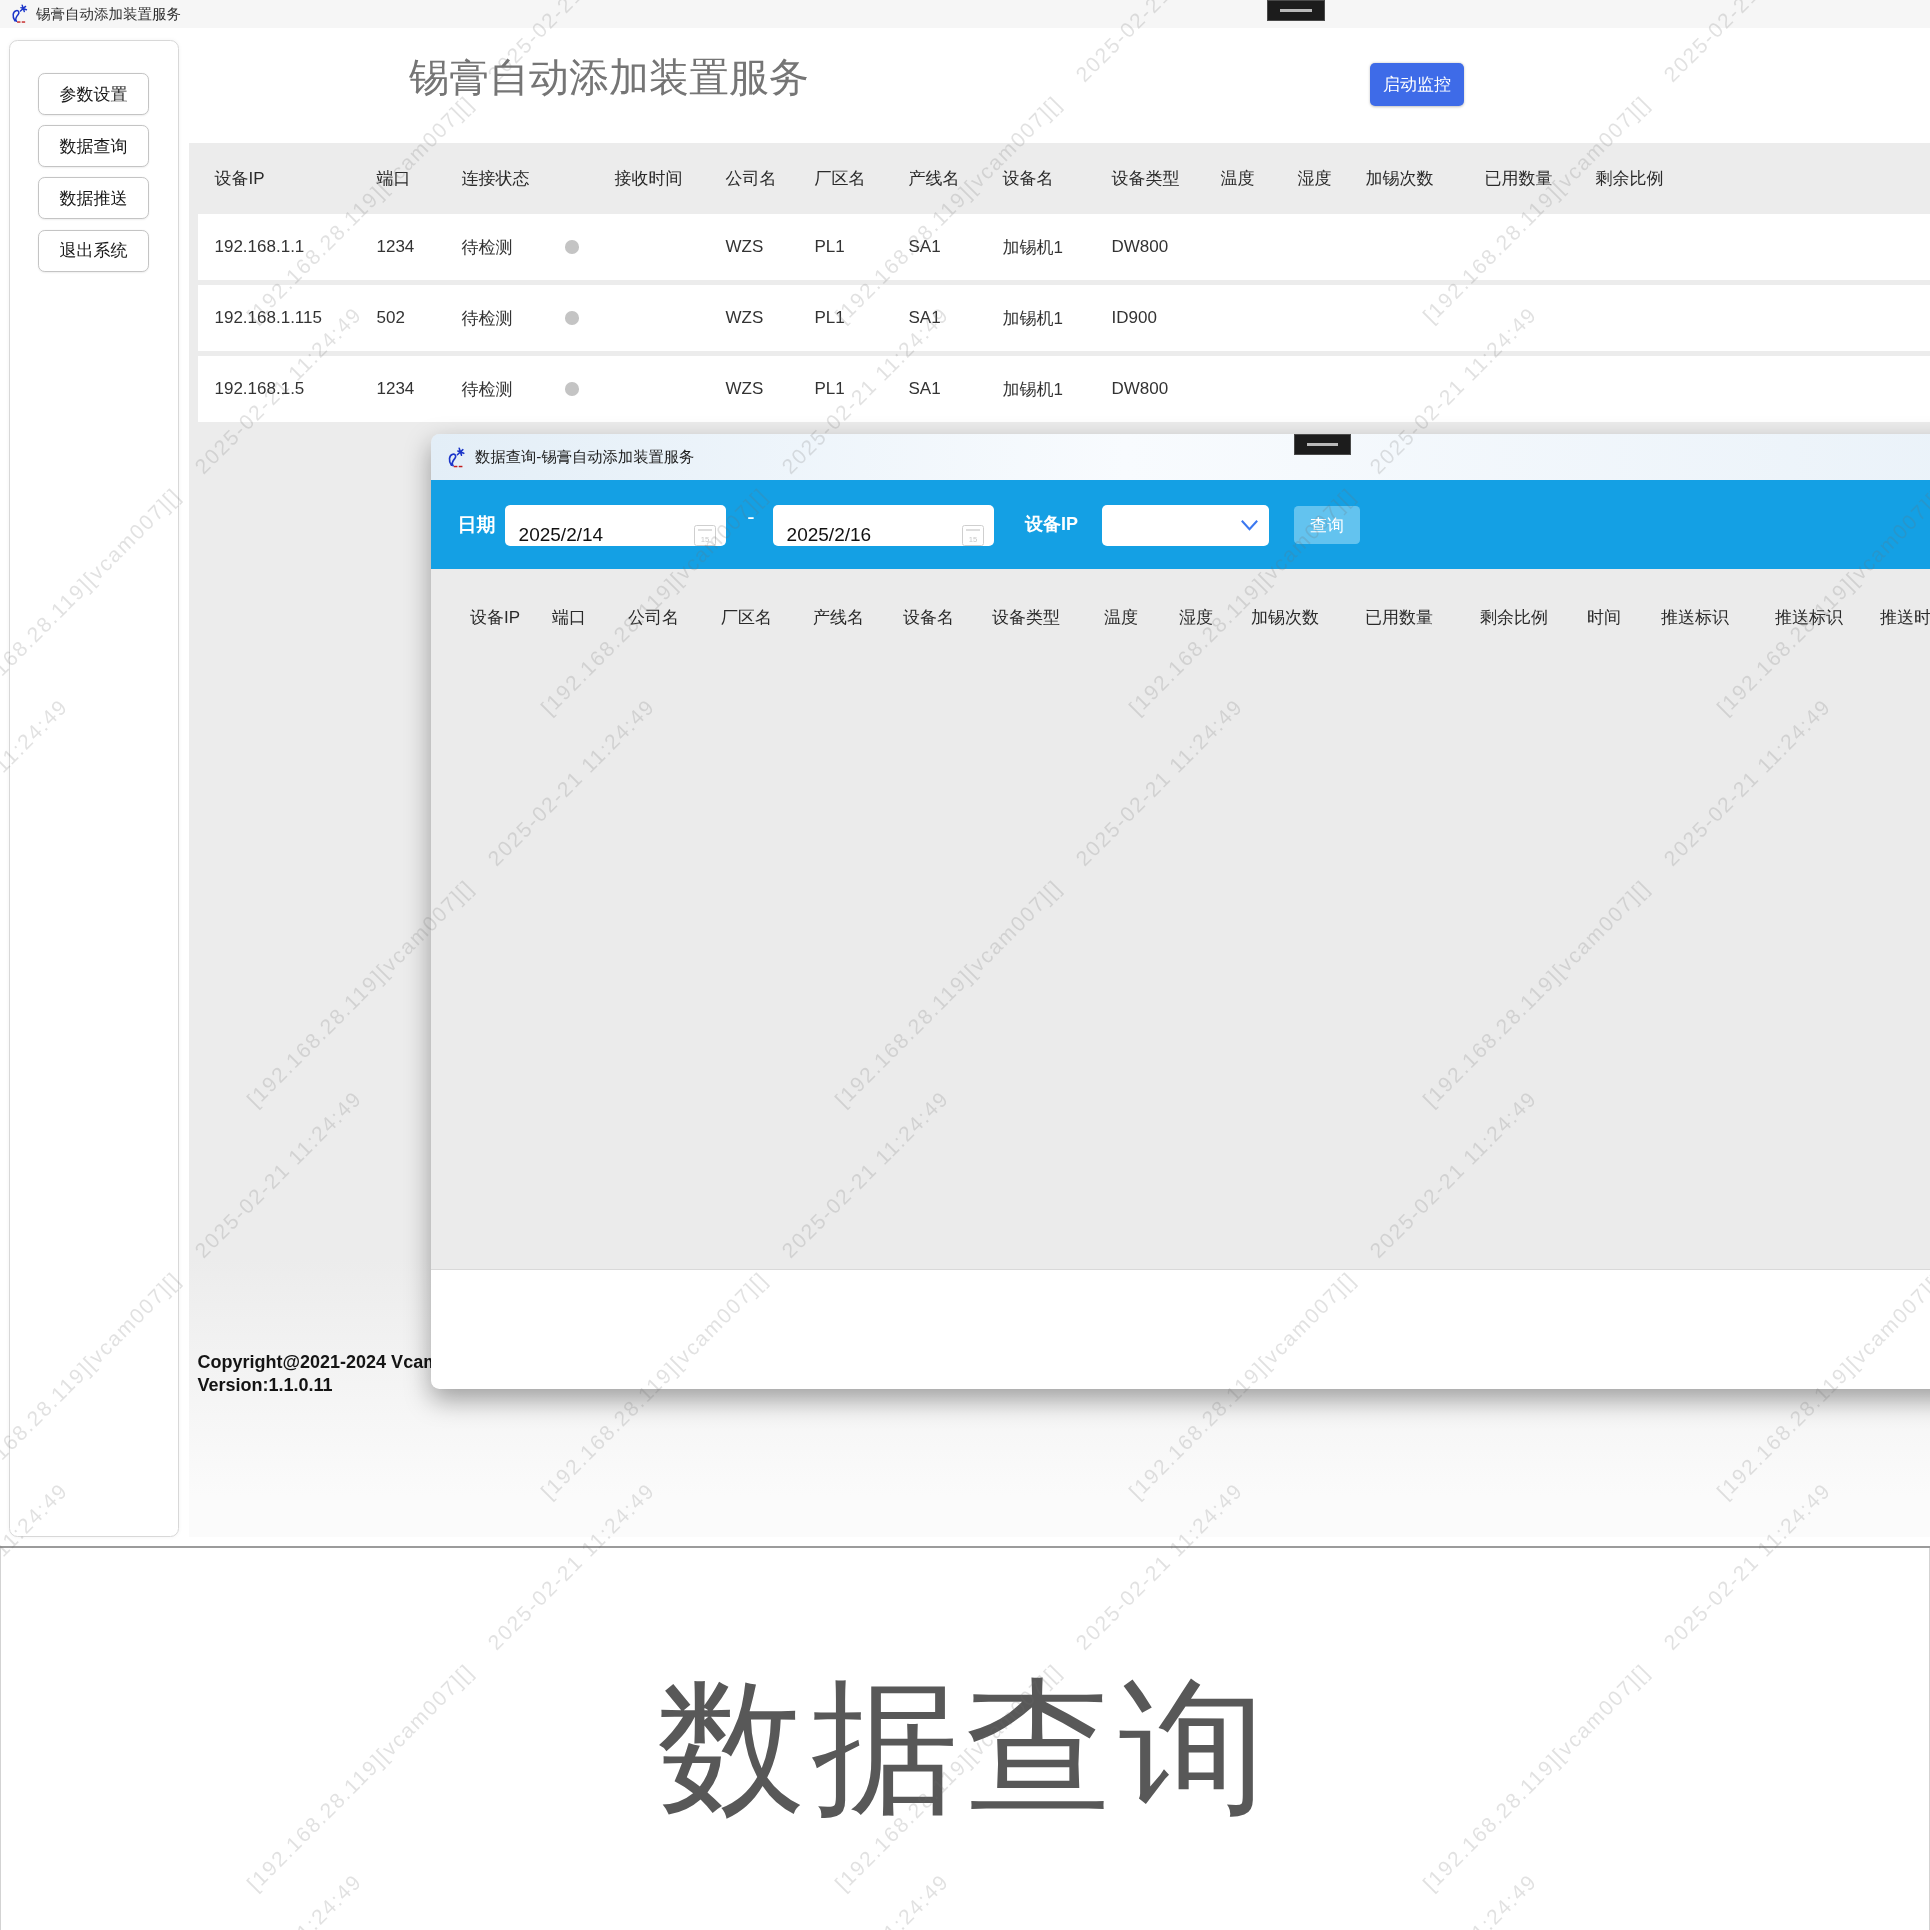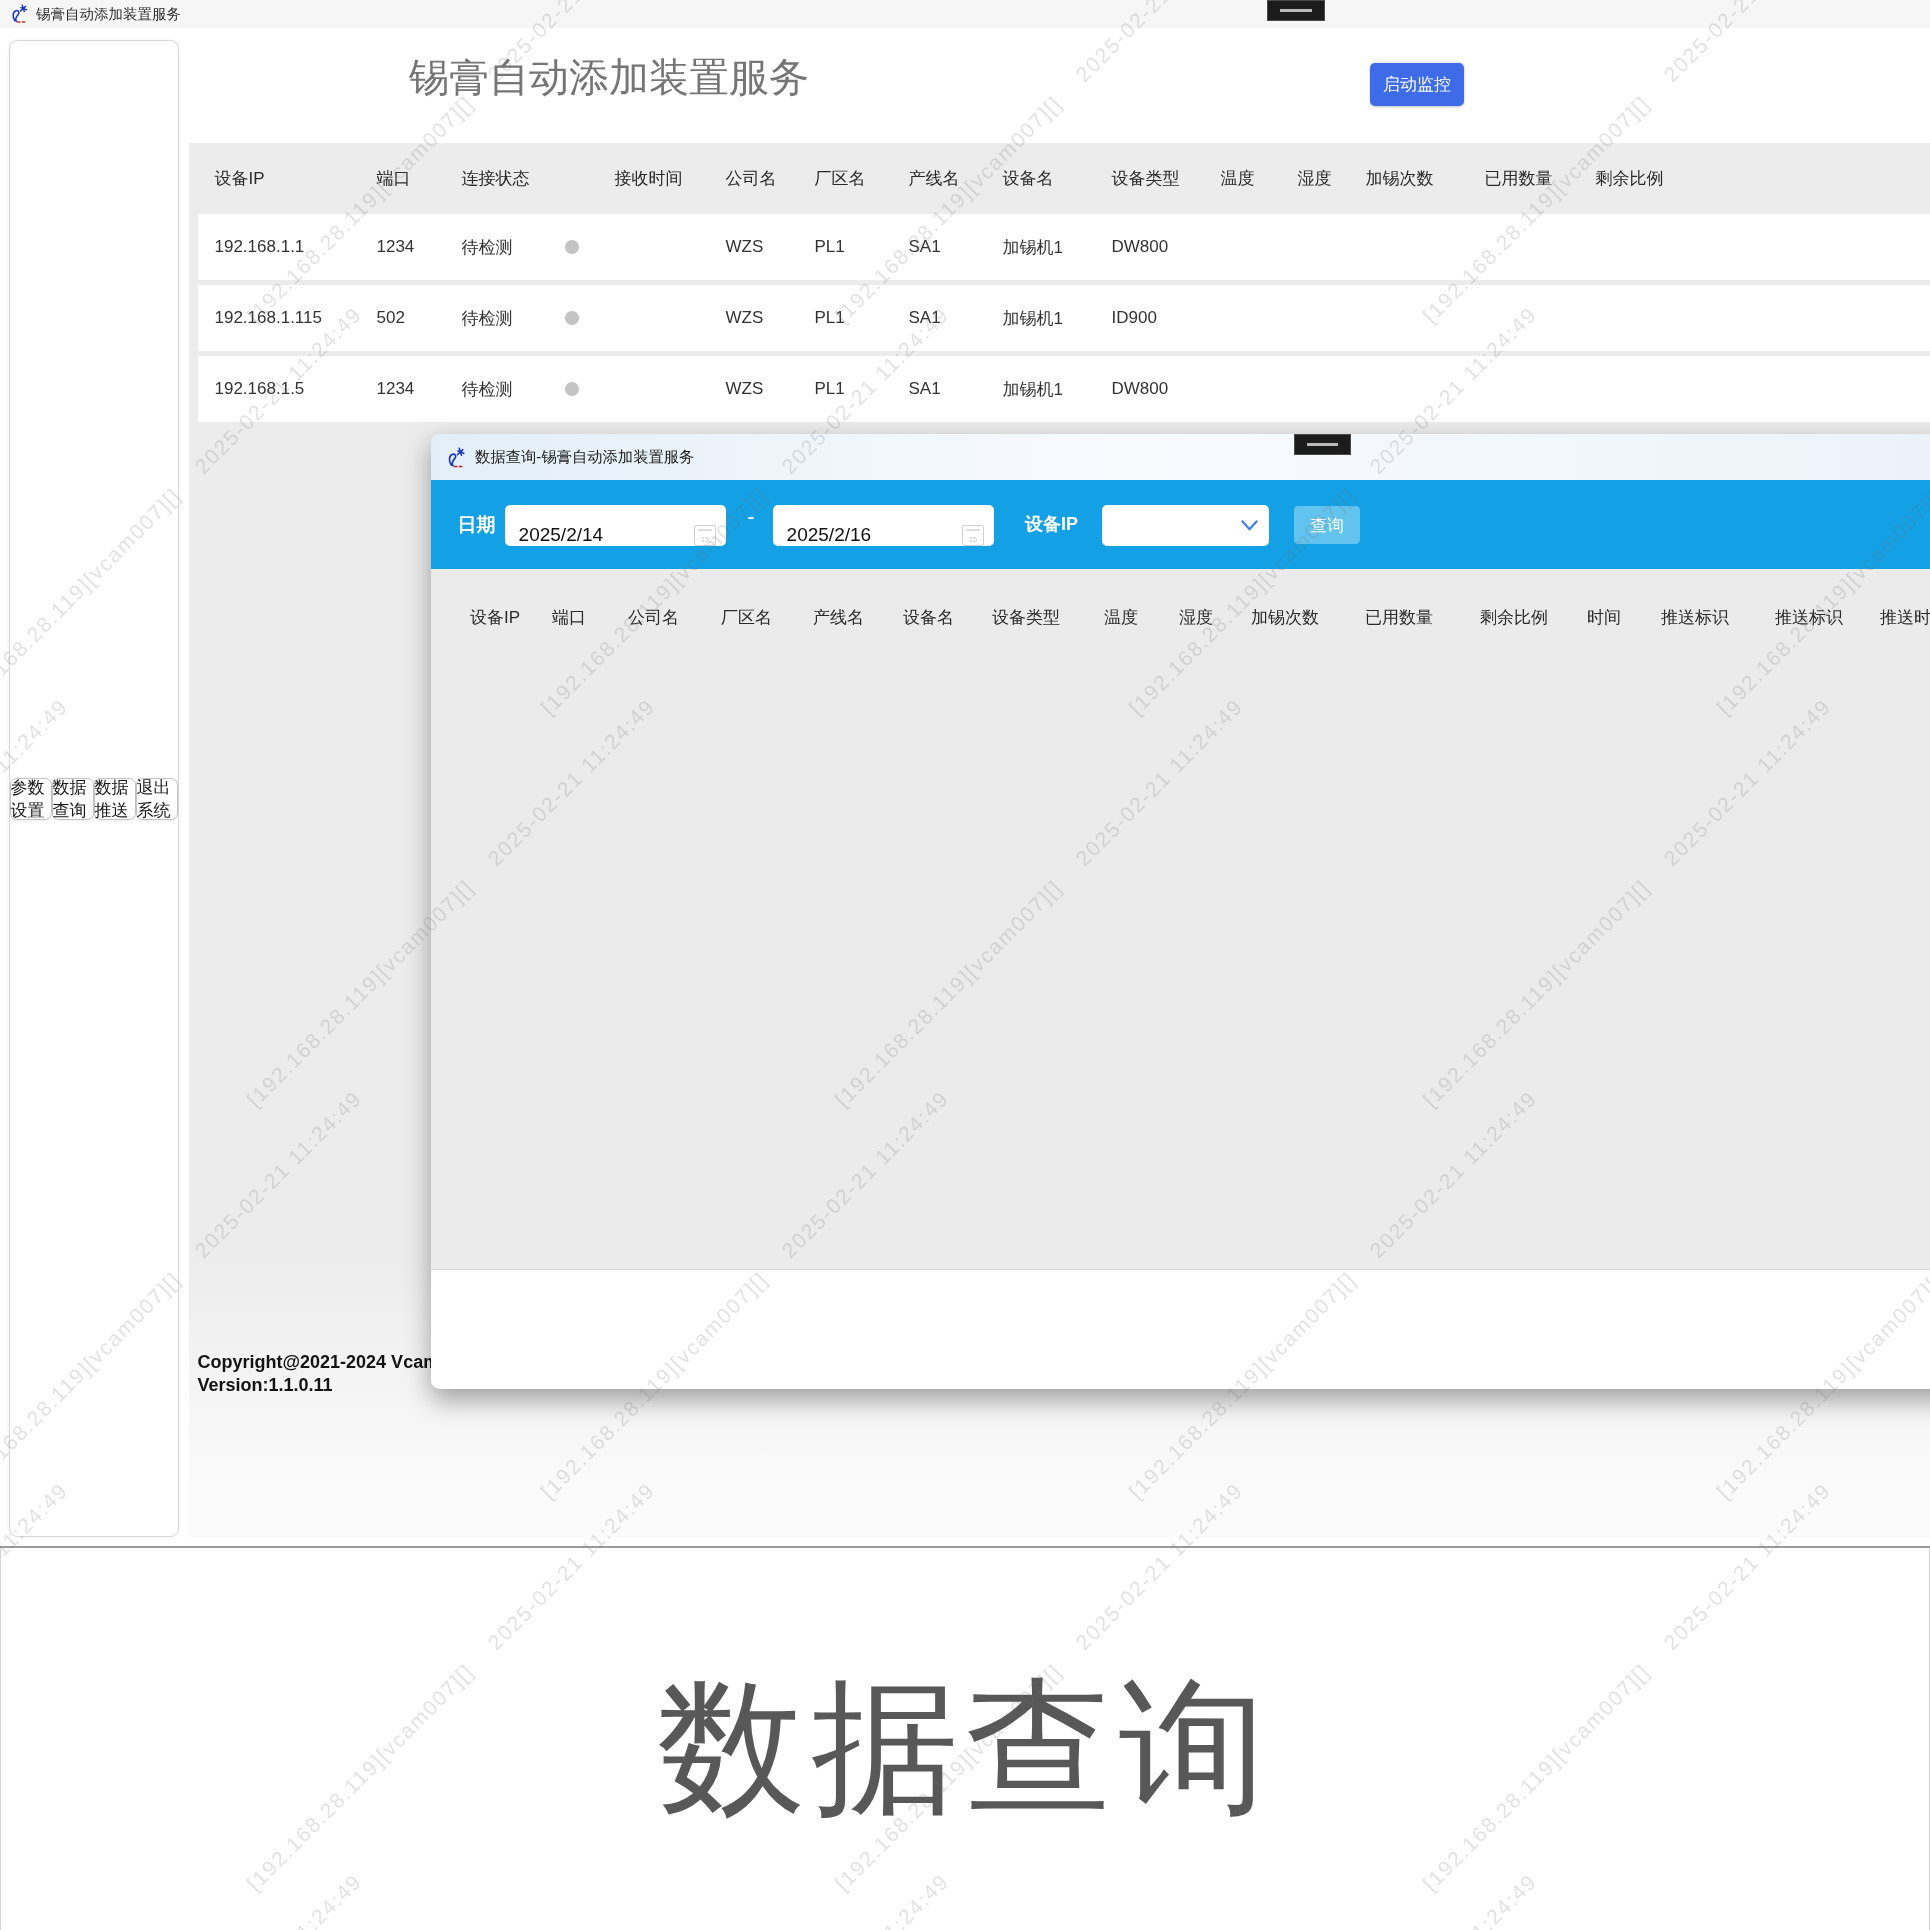--- a/index.html
+++ b/index.html
@@ -11,21 +11,21 @@
   
   .titlebar{position:absolute;left:0;top:0;width:1930px;height:28px;background:#f6f6f6;}
   .app-icon{position:absolute;left:8.5px;top:3.4px;width:20.4px;height:20.4px;}
   .win-title{position:absolute;left:36px;top:0;line-height:28px;font-size:14.5px;color:#2e2e2e;}
   .min-btn{position:absolute;background:#1c1c1c;border:0.9px solid #4a4a4a;display:flex;align-items:center;justify-content:center;cursor:pointer;}
   .min-btn .bar{width:58%;height:2.6px;background:#b9b9b9;}
   .min-main{left:1267px;top:0;width:56px;height:19px;}
   
   .sidebar{position:absolute;left:8.5px;top:40px;width:170px;height:1497px;background:#fff;
     border:0.9px solid #d8d8d8;border-radius:8.5px;box-shadow:0 0 4.3px rgba(0,0,0,.05);
-    display:flex;flex-direction:row;align-items:center;padding-top:32px;box-sizing:border-box;}
+    display:flex;flex-direction:column;align-items:center;padding-top:32px;box-sizing:border-box;}
   .side-btn{width:109px;height:40px;margin-bottom:10.2px;background:#fff;border:0.9px solid #c4c4c4;
     border-radius:6.8px;display:flex;align-items:center;justify-content:center;font-size:17px;color:#181818;
     box-shadow:0 0.9px 1.7px rgba(0,0,0,.07);cursor:pointer;}
   
   .header-area{position:absolute;left:189px;top:28px;width:1741px;height:115px;background:#fff;}
   .logo{position:absolute;left:5.1px;top:1.7px;width:256px;height:111px;color:#1b35c9;}
   .logo-v{font-family:"Liberation Serif",serif;font-style:italic;font-weight:900;font-size:101px;line-height:101px;letter-spacing:-5.1px;}
   .logo-cam{font-family:"Liberation Serif",serif;font-style:italic;font-weight:900;font-size:66px;letter-spacing:-3.4px;margin-left:-12px;}
   .logo-line{position:absolute;left:3.4px;top:6.8px;white-space:nowrap;}
   .logo-reg{font-size:22px;font-weight:400;font-style:normal;vertical-align:44px;margin-left:1.7px;}

